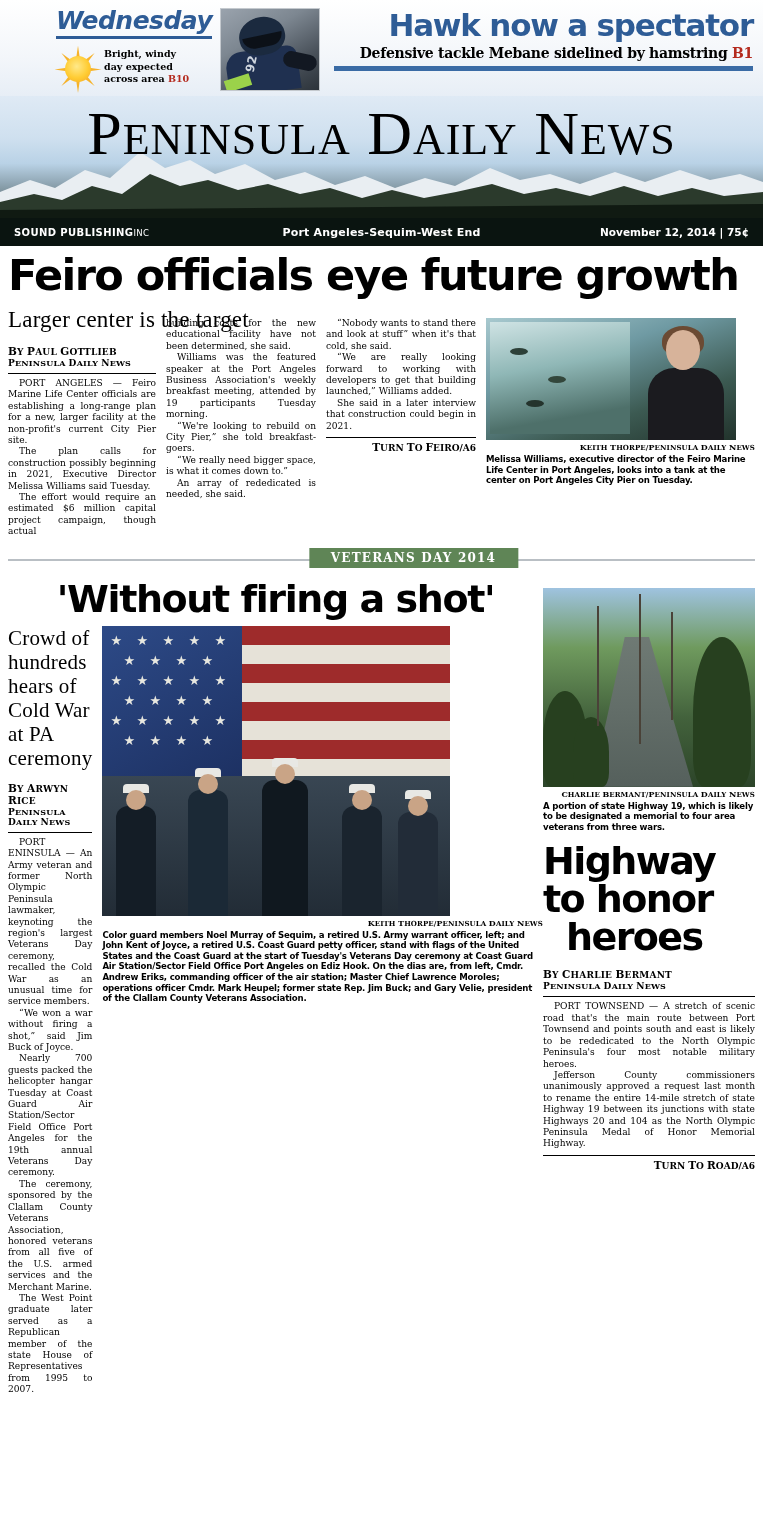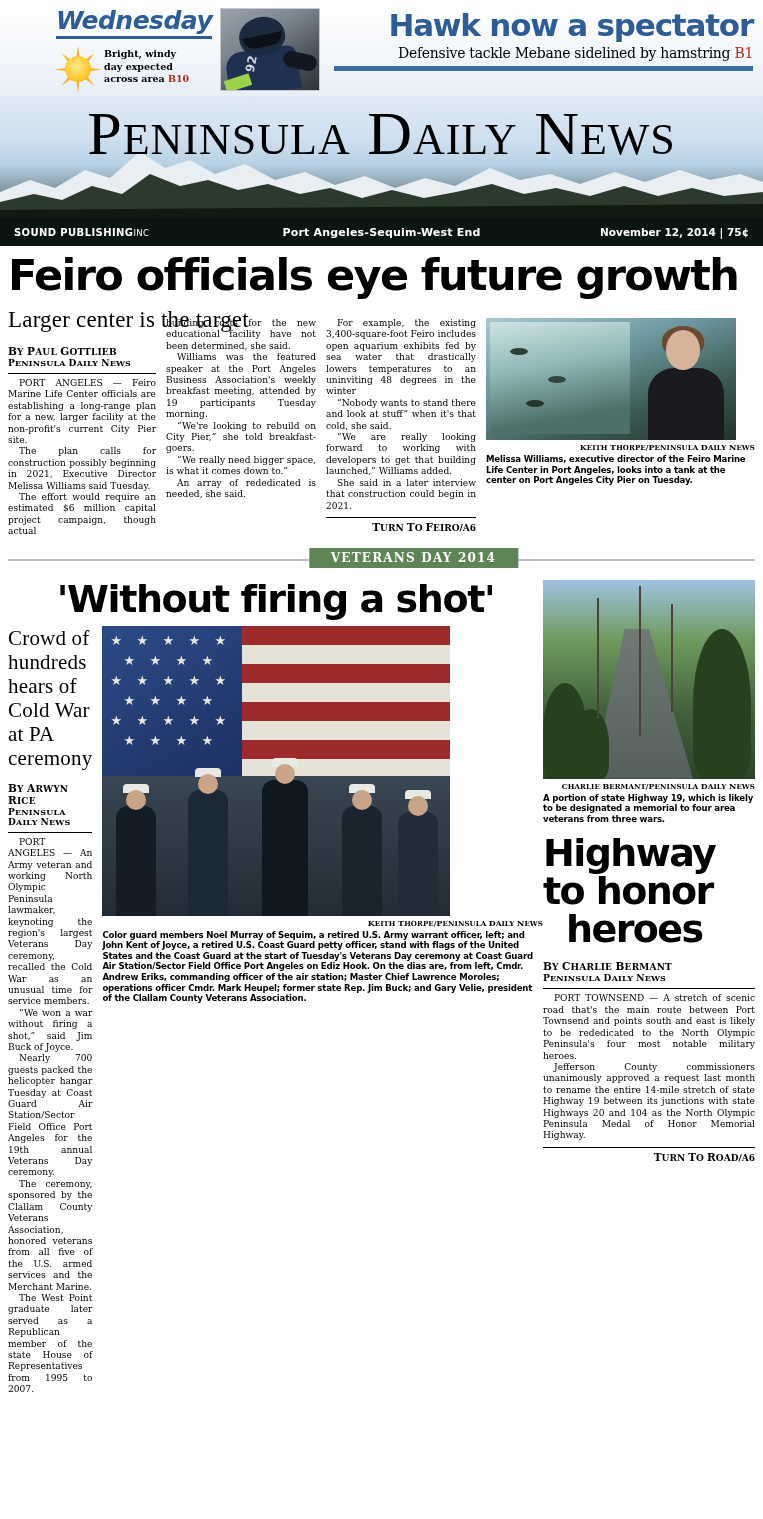--- a/index.html
+++ b/index.html
@@ -44,21 +44,21 @@
   .sports-photo .num { position:absolute; left:22px; top:48px; color:#cfd6de; font-weight:bold;
                        font-family:"DejaVu Sans",sans-serif; font-size:12px; transform:rotate(-78deg); }
   .sports-photo .accent { position:absolute; left:4px; top:68px; width:26px; height:12px;
                           background:#9bd24a; transform:rotate(-18deg); }
   .sports-photo .arm { position:absolute; right:2px; top:44px; width:34px; height:16px;
                        background:#121822; border-radius:8px; transform:rotate(12deg); }
 
   .sports-block { flex:1; padding-left:14px; padding-top:2px; }
   .sports-head { font-family:"DejaVu Sans", sans-serif; font-weight:bold; font-size:31px;
                  color:#2e5c96; letter-spacing:-1.2px; line-height:34px; text-align:right; }
-  .sports-sub { font-family:"DejaVu Serif", serif; font-weight:normal; font-size:14px;
+  .sports-sub { font-family:"DejaVu Serif", serif; font-weight:bold; font-size:14px;
                 text-align:right; margin-top:3px; letter-spacing:-0.3px; }
   .sports-sub .pg { color:#b42a1e; }
   .sports-rule { height:5px; background:#3a6ba5; margin-top:5px; }
 
   
   .masthead { position:relative; height:150px; overflow:hidden;
               background:linear-gradient(180deg,#dfeaf5 0%,#cfe0ef 28%,#b9d2e6 45%,#0c1a12 100%); }
   .mast-mtn { position:absolute; left:0; right:0; bottom:28px; height:88px; }
   .mast-title { position:absolute; left:0; right:0; top:6px; text-align:center;
                 font-family:"Liberation Serif", serif; font-size:62px; line-height:62px;
@@ -140,21 +140,21 @@
   .flag-stripes { position:absolute; left:140px; top:0; right:0; height:150px; }
   .stripe-r { background:#9e2b2b; }
   .stripe-w { background:#e6e2d8; }
   .vet-figs { position:absolute; left:0; right:0; bottom:0; height:150px; }
   .vfig { position:absolute; bottom:0; width:40px; height:110px; background:#1b2731; border-radius:12px 12px 0 0; }
   .vfig .hd { position:absolute; left:50%; margin-left:-10px; top:-16px; width:20px; height:20px;
               border-radius:50%; background:#c9a486; }
   .vfig .cap2 { position:absolute; left:50%; margin-left:-13px; top:-22px; width:26px; height:9px;
                 background:#e8e8e4; border-radius:4px 4px 0 0; }
 
-  .s2-right { position:absolute; right:8px; top:0; width:212px; }
+  .s2-right { position:absolute; right:8px; top:8px; width:212px; }
   .hwy-photo { width:212px; height:199px; position:relative; overflow:hidden;
                background:linear-gradient(180deg,#9fc3e0 0%,#6f9a5e 30%,#43623c 65%,#2c4429 100%); }
   .hwy-road { position:absolute; left:40px; bottom:0; width:110px; height:150px;
               background:linear-gradient(180deg,#6f7a74 0%,#55605c 100%);
               clip-path:polygon(38% 0, 60% 0, 100% 100%, 8% 100%); }
   .hwy-pole { position:absolute; width:2px; background:#4a4238; }
   .hwy-tree { position:absolute; bottom:0; background:#27401f; border-radius:50% 50% 20% 20%; }
   .hwy-head { font-size:38px; letter-spacing:-1.6px; line-height:38px; margin-top:10px; }
 </style>
 </head>
@@ -255,21 +255,20 @@
           <p class="noind">building costs for the new educational facility have not been determined, she said.</p>
           <p>Williams was the featured speaker at the Port Angeles Business Association's weekly breakfast meeting, attended by 19 participants Tuesday morning.</p>
           <p>“We're looking to rebuild on City Pier,” she told breakfast-goers.</p>
           <p>“We really need bigger space, is what it comes down to.”</p>
           <p>An array of rededicated is needed, she said.</p>
         </div>
       </div>
 
       <div class="s1-c3">
         <div class="body-col">
-          <p>For example, the existing 3,400-square-foot Feiro includes open aquarium exhibits fed by sea water that drastically lowers temperatures to an uninviting 48 degrees in the winter</p>
           <p>“Nobody wants to stand there and look at stuff” when it's that cold, she said.</p>
           <p>“We are really looking forward to working with developers to get that building launched,” Williams added.</p>
           <p>She said in a later interview that construction could begin in 2021.</p>
         </div>
         <div class="turnline">
           <span class="cap">T</span>URN <span class="cap">T</span>O <span class="cap">F</span>EIRO/A6
         </div>
       </div>
 
       <div class="s1-c4">
@@ -306,21 +305,21 @@
         <div class="s2-c1">
           <div class="deck s2-deck">Crowd of hundreds hears of Cold War at PA ceremony</div>
           <div class="byline">
             <span class="cap">B</span>Y <span class="cap">A</span>RWYN <span class="cap">R</span>ICE
           </div>
           <div class="byline-pub">
             <span class="cap">P</span>ENINSULA <span class="cap">D</span>AILY <span class="cap">N</span>EWS
           </div>
           <div class="rule-thin"></div>
           <div class="body-col">
-            <p>PORT ANGELES — An Army veteran and working North Olympic Peninsula lawmaker, keynoting the region's largest Veterans Day ceremony, recalled the Cold War as an unusual time for service members.</p>
+            <p>PORT ENINSULA — An Army veteran and former North Olympic Peninsula lawmaker, keynoting the region's largest Veterans Day ceremony, recalled the Cold War as an unusual time for service members.</p>
             <p>“We won a war without firing a shot,” said Jim Buck of Joyce.</p>
             <p>Nearly 700 guests packed the helicopter hangar Tuesday at Coast Guard Air Station/Sector Field Office Port Angeles for the 19th annual Veterans Day ceremony.</p>
             <p>The ceremony, sponsored by the Clallam County Veterans Association, honored veterans from all five of the U.S. armed services and the Merchant Marine.</p>
             <p>The West Point graduate later served as a Republican member of the state House of Representatives from 1995 to 2007.</p>
 
           </div>
         </div>
 
         <div>
           <div class="s2-photo">

